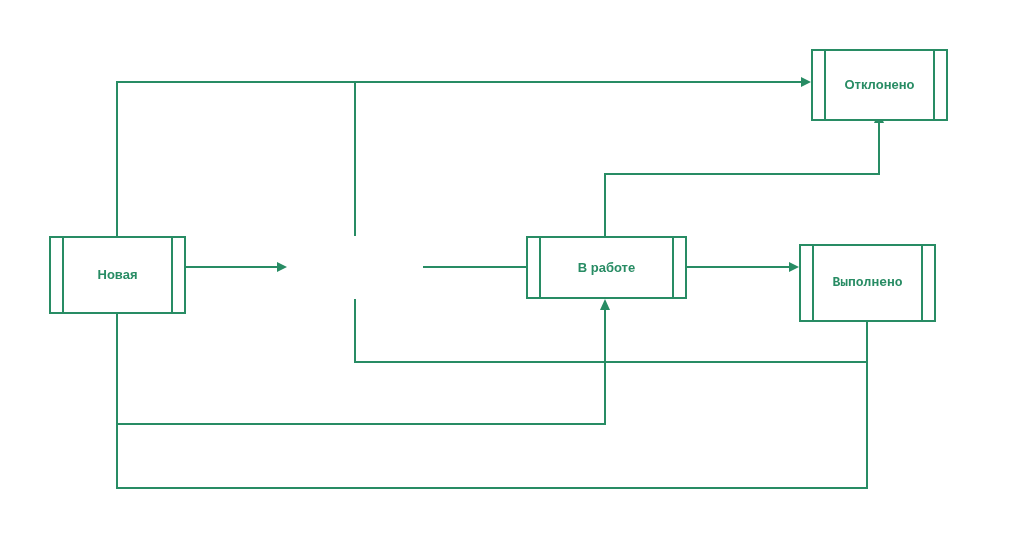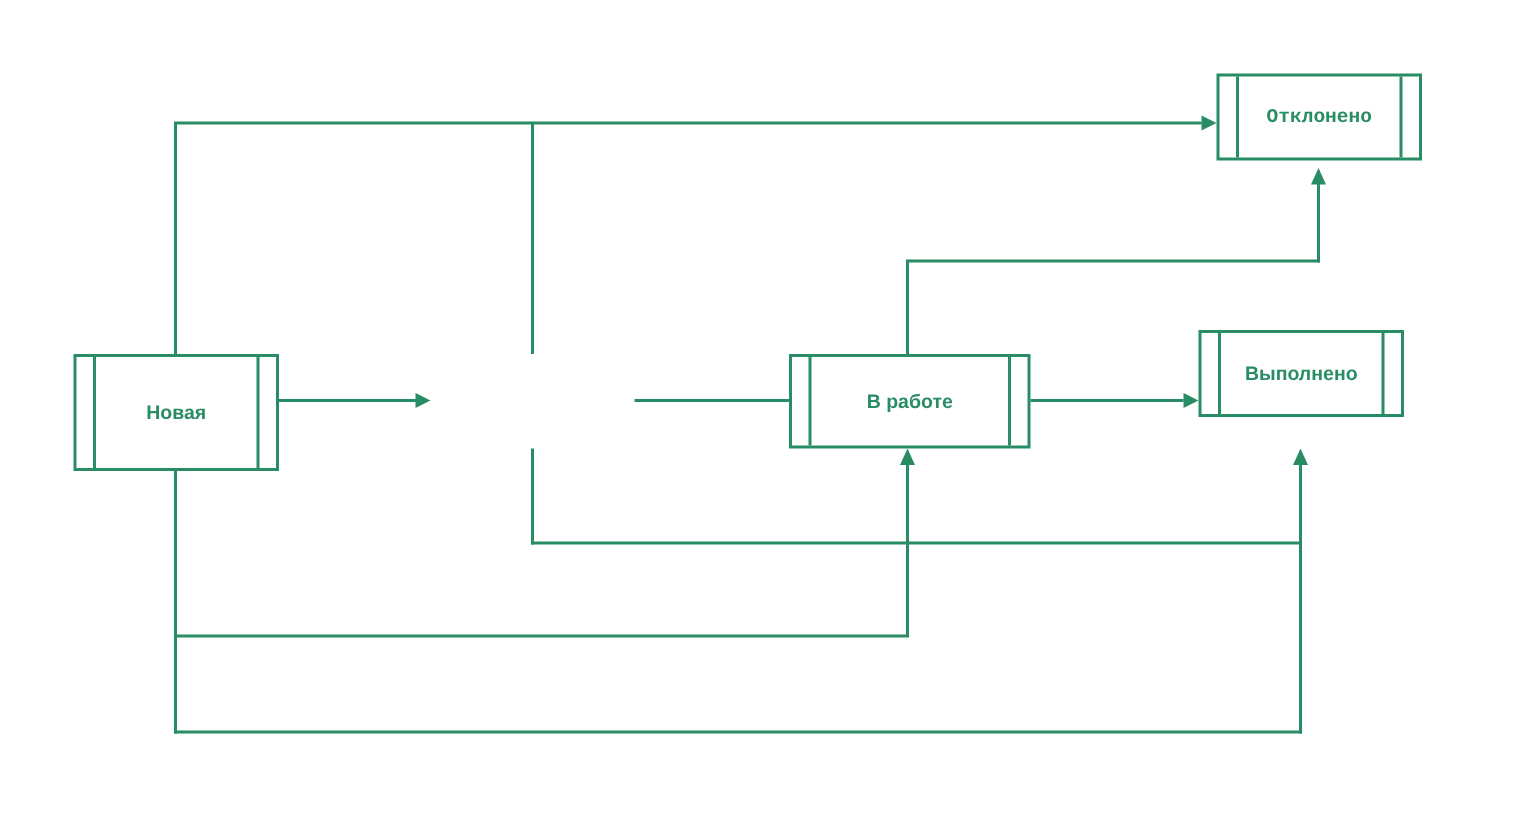--- a/index.html
+++ b/index.html
@@ -49,22 +49,22 @@
   .ah.up {
     border-left: 5px solid transparent;
     border-right: 5px solid transparent;
     border-bottom: 11px solid var(--accent);
   }
 
   
   #node-novaya          { left: 49px;  top: 236px; width: 137px; height: 78px; }
   #node-na-rassmotrenii { left: 287px; top: 236px; width: 136px; height: 63px; }
   #node-v-rabote        { left: 526px; top: 236px; width: 161px; height: 63px; }
-  #node-vypolneno       { left: 799px; top: 220px; width: 137px; height: 58px; }
-  #node-otkloneno       { left: 811px; top: 49px;  width: 137px; height: 58px; font-family: Liberation Mono, monospace; }
+  #node-vypolneno       { left: 799px; top: 244px; width: 137px; height: 78px; font-family: Liberation Mono, monospace; }
+  #node-otkloneno       { left: 811px; top: 49px;  width: 137px; height: 72px; }
 </style>
 </head>
 <body>
 
 <div id="canvas">
 
   <div class="seg" style="left:186px; top:266px; width:92px; height:2px;"></div>
   <div class="ah right" style="left:277px; top:262px;"></div>
 
   <div class="seg" style="left:423px; top:266px; width:104px; height:2px;"></div>

